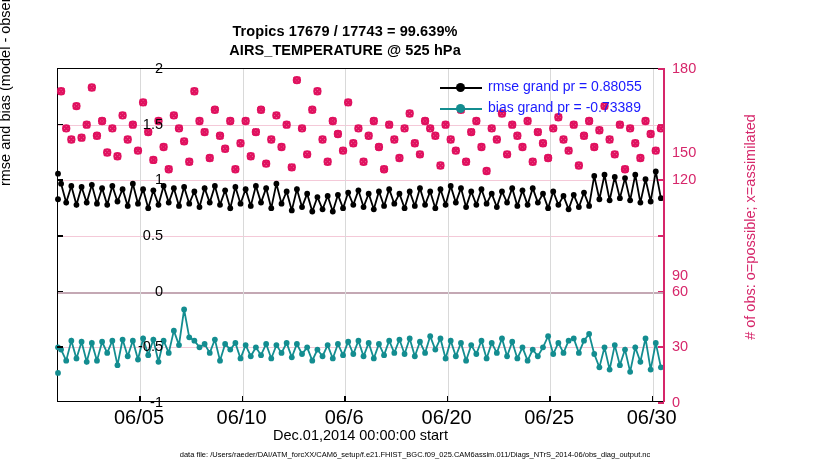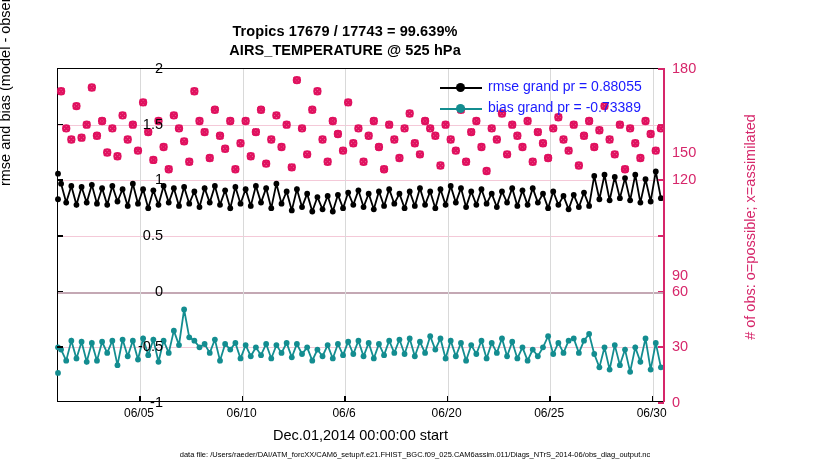--- a/index.html
+++ b/index.html
@@ -21,21 +21,21 @@
   .gridline{position:absolute;left:0;width:100%;height:1px;background:#f4c9d8;}
   .gridline.zero{height:2px;background:#c4a8b4;}
   .vgrid{position:absolute;top:0;width:1px;height:100%;background:#d9d9d9;}
 
   
   .ytick{position:absolute;right:667px;transform:translateY(-50%);
          font-size:14.5px;text-align:right;white-space:nowrap;}
   .ytick-r{position:absolute;left:672px;transform:translateY(-50%);
          font-size:14.5px;color:#d6266a;text-align:left;white-space:nowrap;}
   .xtick{position:absolute;top:406px;transform:translateX(-50%);
-         font-size:12px;white-space:nowrap;}
+         font-size:20px;white-space:nowrap;}
   .tickmark{position:absolute;width:6px;height:1.6px;background:#000;}
   .tickmark-r{position:absolute;width:6px;height:1.6px;background:#d6266a;}
   .tickmark-x{position:absolute;width:1.6px;height:6px;background:#000;}
 
   
   #ylabel{position:absolute;left:-3px;top:235px;width:330px;
           transform:rotate(-90deg);transform-origin:0 0;
           font-size:14.5px;text-align:center;white-space:nowrap;}
   #ylabel-right{position:absolute;left:742px;top:392px;width:330px;
           transform:rotate(-90deg);transform-origin:0 0;

